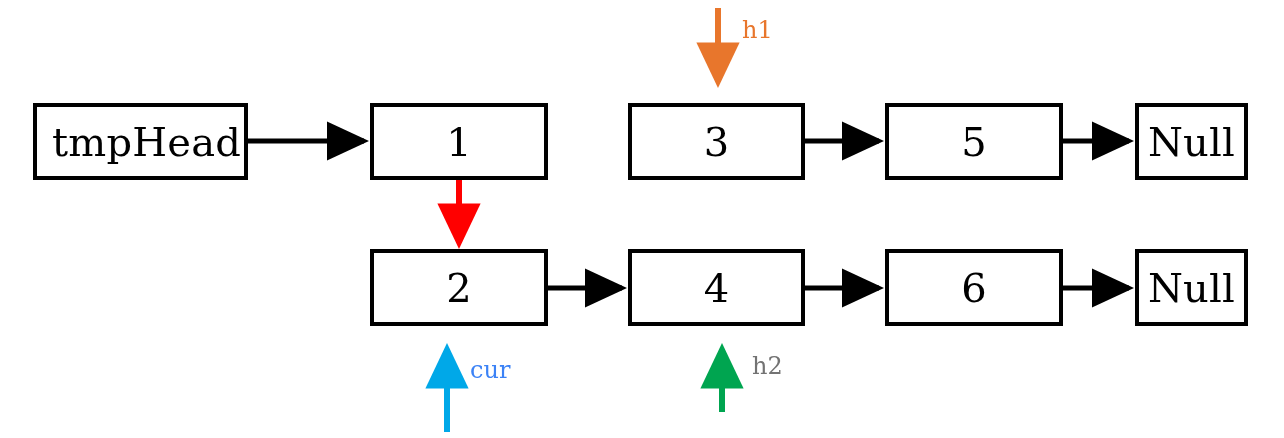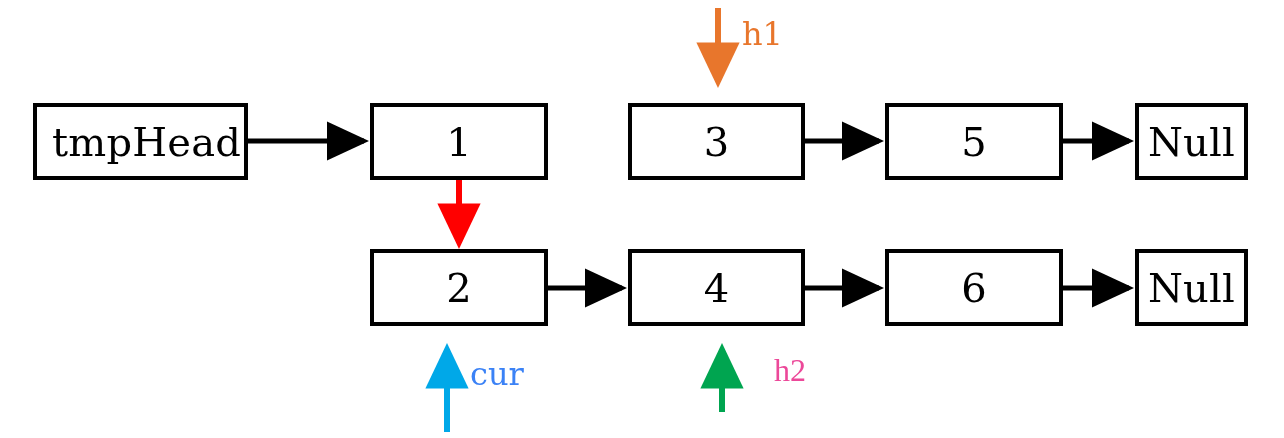--- a/index.html
+++ b/index.html
@@ -12,21 +12,21 @@
   svg#canvas{position:absolute;left:0;top:0;width:1284px;height:438px;display:block;}
 
   .node-box{
     position:absolute;background:#ffffff;border:4px solid #000000;
     box-sizing:border-box;display:flex;align-items:center;justify-content:center;
     color:#000000;line-height:1;
   }
   .node-label{font-size:40px;letter-spacing:0.2px;white-space:nowrap;}
 
   .ptr-label{
-    position:absolute;font-size:32px;line-height:1;white-space:nowrap;
+    position:absolute;font-size:24px;line-height:1;white-space:nowrap;
     font-family:"DejaVu Serif","Liberation Serif",serif;
   }
 </style>
 </head>
 <body>
 
 <div id="stage">
 
   <svg id="canvas" viewBox="0 0 1284 438" xmlns="http://www.w3.org/2000/svg">
     <defs>
@@ -96,15 +96,15 @@
   </div>
 
   <div class="node-box" style="left:1135px;top:249px;width:113px;height:77px;">
     <span class="node-label">Null</span>
   </div>
 
   <div class="ptr-label" style="left:742px;top:18px;color:#e8762c;">h1</div>
 
   <div class="ptr-label" style="left:470px;top:358px;color:#3b82f6;">cur</div>
 
-  <div class="ptr-label" style="left:774px;top:354px;color:#ec4899;font-family:Liberation Serif, serif;">h2</div>
+  <div class="ptr-label" style="left:752px;top:354px;color:#737373;">h2</div>
 
 </div>
 
 </body></html>

